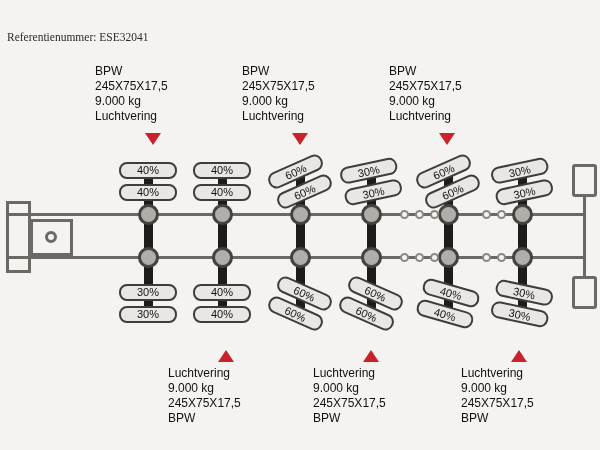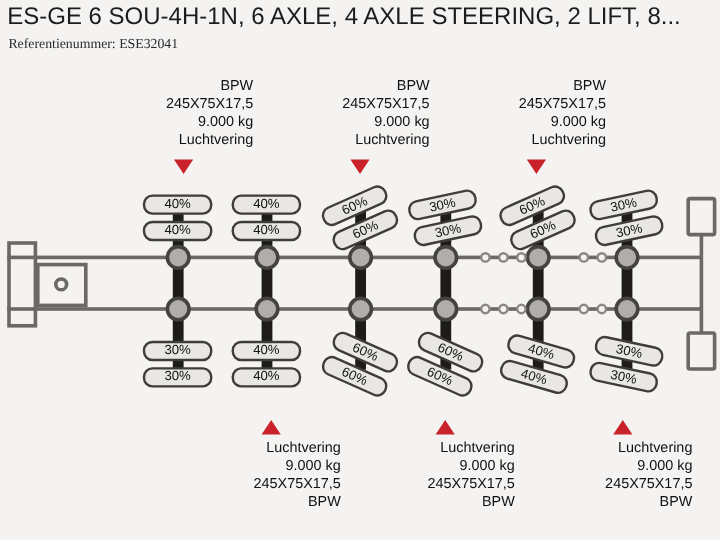--- a/index.html
+++ b/index.html
@@ -6,21 +6,21 @@
     --red:#c9222a;
     --frame:#6b6964;
     --bg:#f4f3f1;
   }
   html,body{margin:0;padding:0;background:var(--bg);font-family:"Liberation Sans",sans-serif;}
   .canvas{position:relative;width:600px;height:450px;background:var(--bg);overflow:hidden;}
 
   .title{position:absolute;left:6px;top:3px;width:592px;font-size:20px;color:#1c1c1c;white-space:nowrap;overflow:hidden;}
   .ref{position:absolute;left:7px;top:31px;font-size:11.5px;color:#2a2a2a;font-family:Liberation Serif, serif;}
 
-  .ann{position:absolute;width:116px;text-align:right;font-size:12px;line-height:15px;color:#111;}
+  .ann{position:absolute;width:116px;text-align:left;font-size:12px;line-height:15px;color:#111;}
   .arrow-down{width:0;height:0;border-left:8px solid transparent;border-right:8px solid transparent;border-top:12px solid var(--red);margin:9px auto 0;}
   .arrow-up{width:0;height:0;border-left:8px solid transparent;border-right:8px solid transparent;border-bottom:12px solid var(--red);margin:0 auto 4px;}
 
   .rail{position:absolute;height:3px;background:var(--frame);}
   .frame-box{position:absolute;border:3px solid var(--frame);box-sizing:border-box;background:transparent;}
   .hole{position:absolute;width:12px;height:12px;border:3px solid var(--frame);border-radius:50%;box-sizing:border-box;background:var(--bg);}
   .vbar{position:absolute;width:3px;background:var(--frame);}
   .perf{position:absolute;width:9px;height:9px;border:2px solid #8a8880;border-radius:50%;box-sizing:border-box;background:var(--bg);}
 
   .axle-bar{position:absolute;width:9px;background:#1d1c1a;}
@@ -28,21 +28,20 @@
   .wheelset{position:absolute;width:58px;height:39px;}
   .tire{position:absolute;left:0;width:58px;height:17px;border:2px solid #3f3d39;border-radius:8px;background:#e9e7e3;box-sizing:border-box;display:flex;align-items:center;justify-content:center;font-size:11px;color:#111;}
   .tire.t1{top:0}
   .tire.t2{top:22px}
 </style>
 </head>
 <body>
 
 <div class="canvas">
 
-  <div class="title">ES-GE 6 SOU-4H-1N, 6 AXLE, 4 AXLE STEERING, 2 LIFT, 8...</div>
   <div class="ref"><span>Referentienummer:</span> <span>ESE32041</span></div>
 
   <div class="ann" style="left:95px;top:64px">
     <div>BPW</div>
     <div>245X75X17,5</div>
     <div>9.000 kg</div>
     <div>Luchtvering</div>
     <div class="arrow-down"></div>
   </div>
   <div class="ann" style="left:242px;top:64px">

